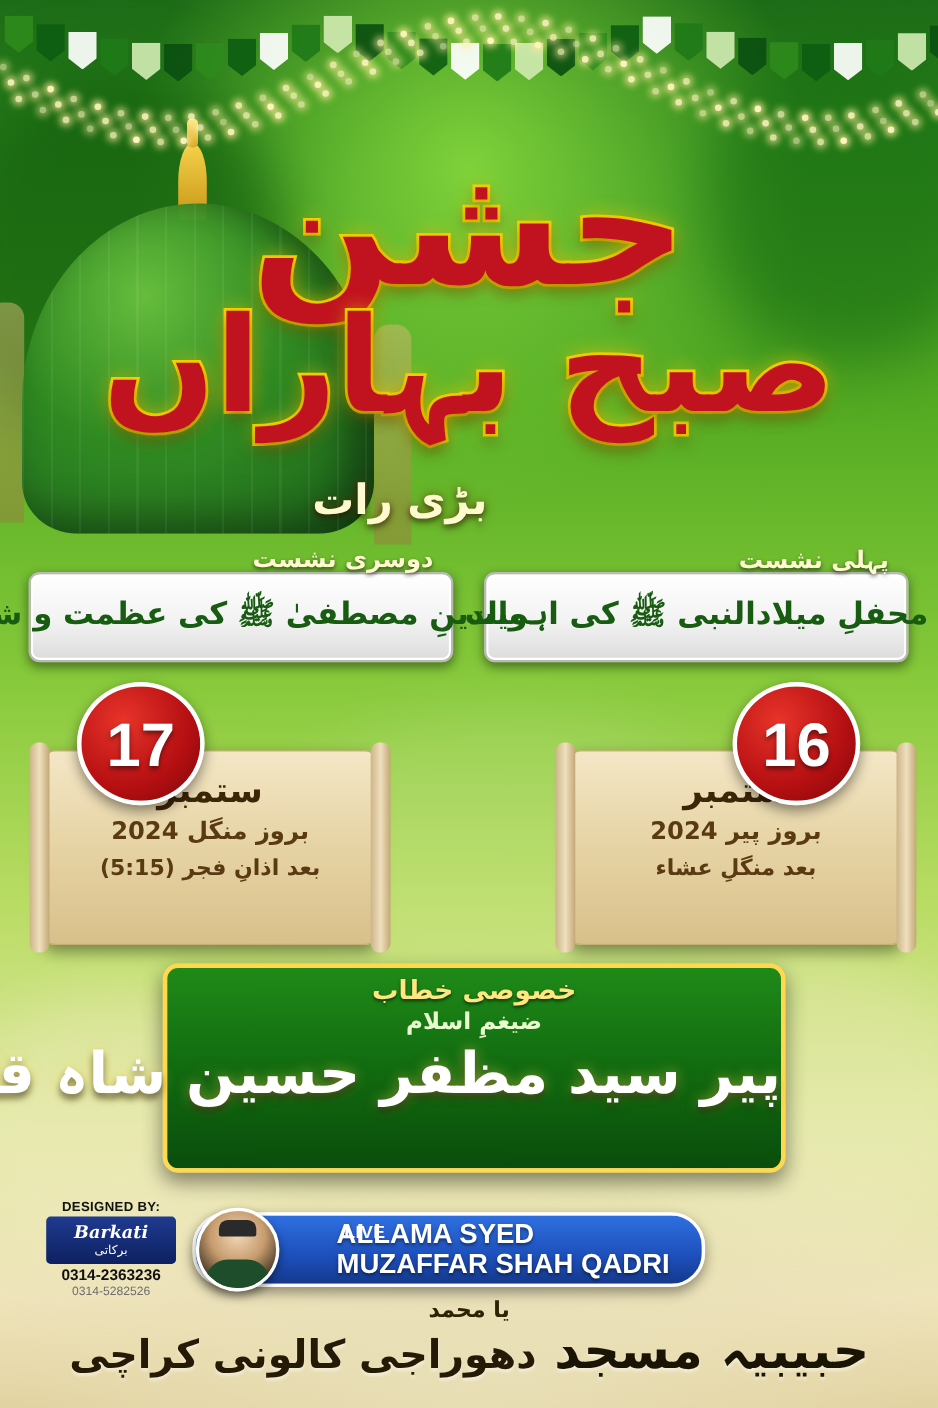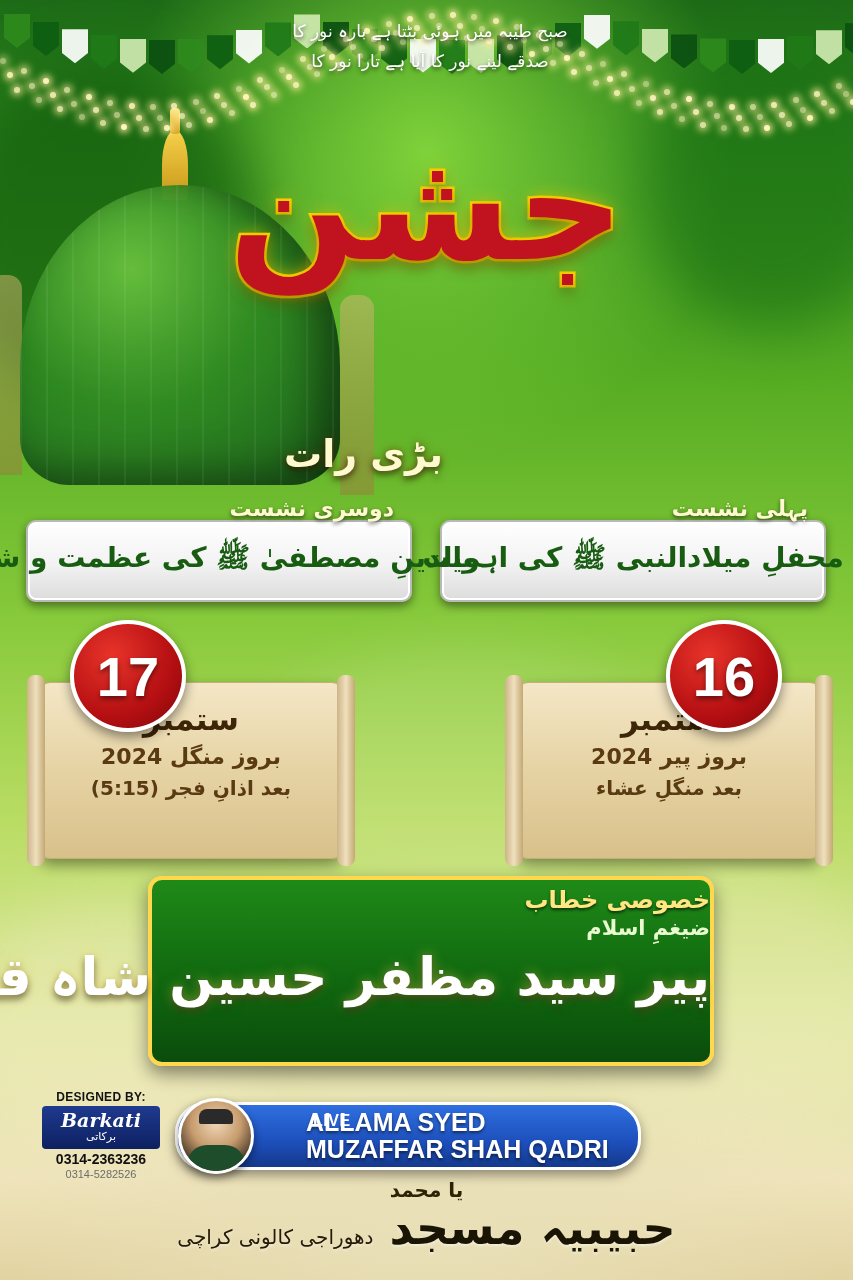--- a/index.html
+++ b/index.html
@@ -337,20 +337,21 @@
     position: absolute;
     left: 148px;
     top: 876px;
     width: 558px;
     height: 182px;
     background: linear-gradient(180deg, #1f8a18 0%, #10680f 55%, #0a4d0c 100%);
     border: 4px solid #ffd84d;
     border-radius: 14px;
     box-shadow: 0 8px 18px rgba(0,0,0,.45);
     z-index: 9;
+    text-align: center;
     direction: rtl;
   }
   .speaker-panel .khitab {
     margin-top: 6px;
     font-family: "DejaVu Sans", sans-serif;
     font-size: 24px;
     font-weight: bold;
     color: #ffe680;
     text-shadow: 0 2px 3px rgba(0,0,0,.6);
   }
@@ -390,21 +391,21 @@
   .designed .logo {
     margin-top: 2px;
     background: linear-gradient(180deg,#1f3a8f,#0d2060);
     border-radius: 4px;
     padding: 4px 0 6px;
     color: #ffffff;
   }
   .designed .logo .b1 {
     font-family: "DejaVu Serif", serif;
     font-style: italic;
-    font-size: 19px;
+    font-size: 16px;
     font-weight: bold;
     line-height: 20px;
   }
   .designed .logo .b2 {
     font-family: "DejaVu Sans", sans-serif;
     font-size: 11px;
     line-height: 13px;
   }
   .designed .phone {
     font-family: "Liberation Sans", sans-serif;
@@ -514,22 +515,22 @@
     font-family: "DejaVu Sans", sans-serif;
     font-size: 46px;
     font-weight: bold;
     color: #1a1405;
     line-height: 56px;
     text-shadow: 0 2px 3px rgba(255,255,255,.45);
     white-space: nowrap;
   }
   .bottom-band .loc {
     font-family: "DejaVu Sans", sans-serif;
-    font-size: 20px;
-    font-weight: normal;
+    font-size: 36px;
+    font-weight: bold;
     color: #241a06;
     line-height: 34px;
     white-space: nowrap;
   }
 </style>
 </head>
 <body>
 
 <div class="poster">
 
@@ -695,27 +696,24 @@
       <div class="bulb" style="left: 800px; top: 106.529px; opacity: 0.59;"></div>
       <div class="bulb" style="left: 807.143px; top: 115.412px; opacity: 0.96;"></div>
       <div class="bulb" style="left: 814.286px; top: 91.0921px; opacity: 0.88;"></div>
       <div class="bulb" style="left: 821.429px; top: 99.5833px; opacity: 0.8;"></div>
       <div class="bulb" style="left: 828.571px; top: 107.9px; opacity: 0.72;"></div>
       <div class="bulb" style="left: 835.714px; top: 83.0565px; opacity: 0.64;"></div>
       <div class="bulb" style="left: 842.857px; top: 91.0701px; opacity: 0.56;"></div>
       <div class="bulb" style="left: 850px; top: 98.9575px; opacity: 0.93;"></div>
     </div>
 
-  <div class="couplet">
-    <div>صبح طیبہ میں ہوئی بٹتا ہے بارہ نور کا</div>
-    <div>صدقے لینے نور کا آیا ہے تارا نور کا</div>
-  </div>
 
   <div class="title-main">
     <div class="t1">جشن</div>
+    <div class="t2">صبح بہاراں</div>
   </div>
 
   <div class="subtitle-night">بڑی رات</div>
 
   <div class="sessions">
     <div class="session">
       <div class="label">پہلی نشست</div>
       <div class="txt">محفلِ میلادالنبی ﷺ کی اہمیت</div>
     </div>
     <div class="session">

